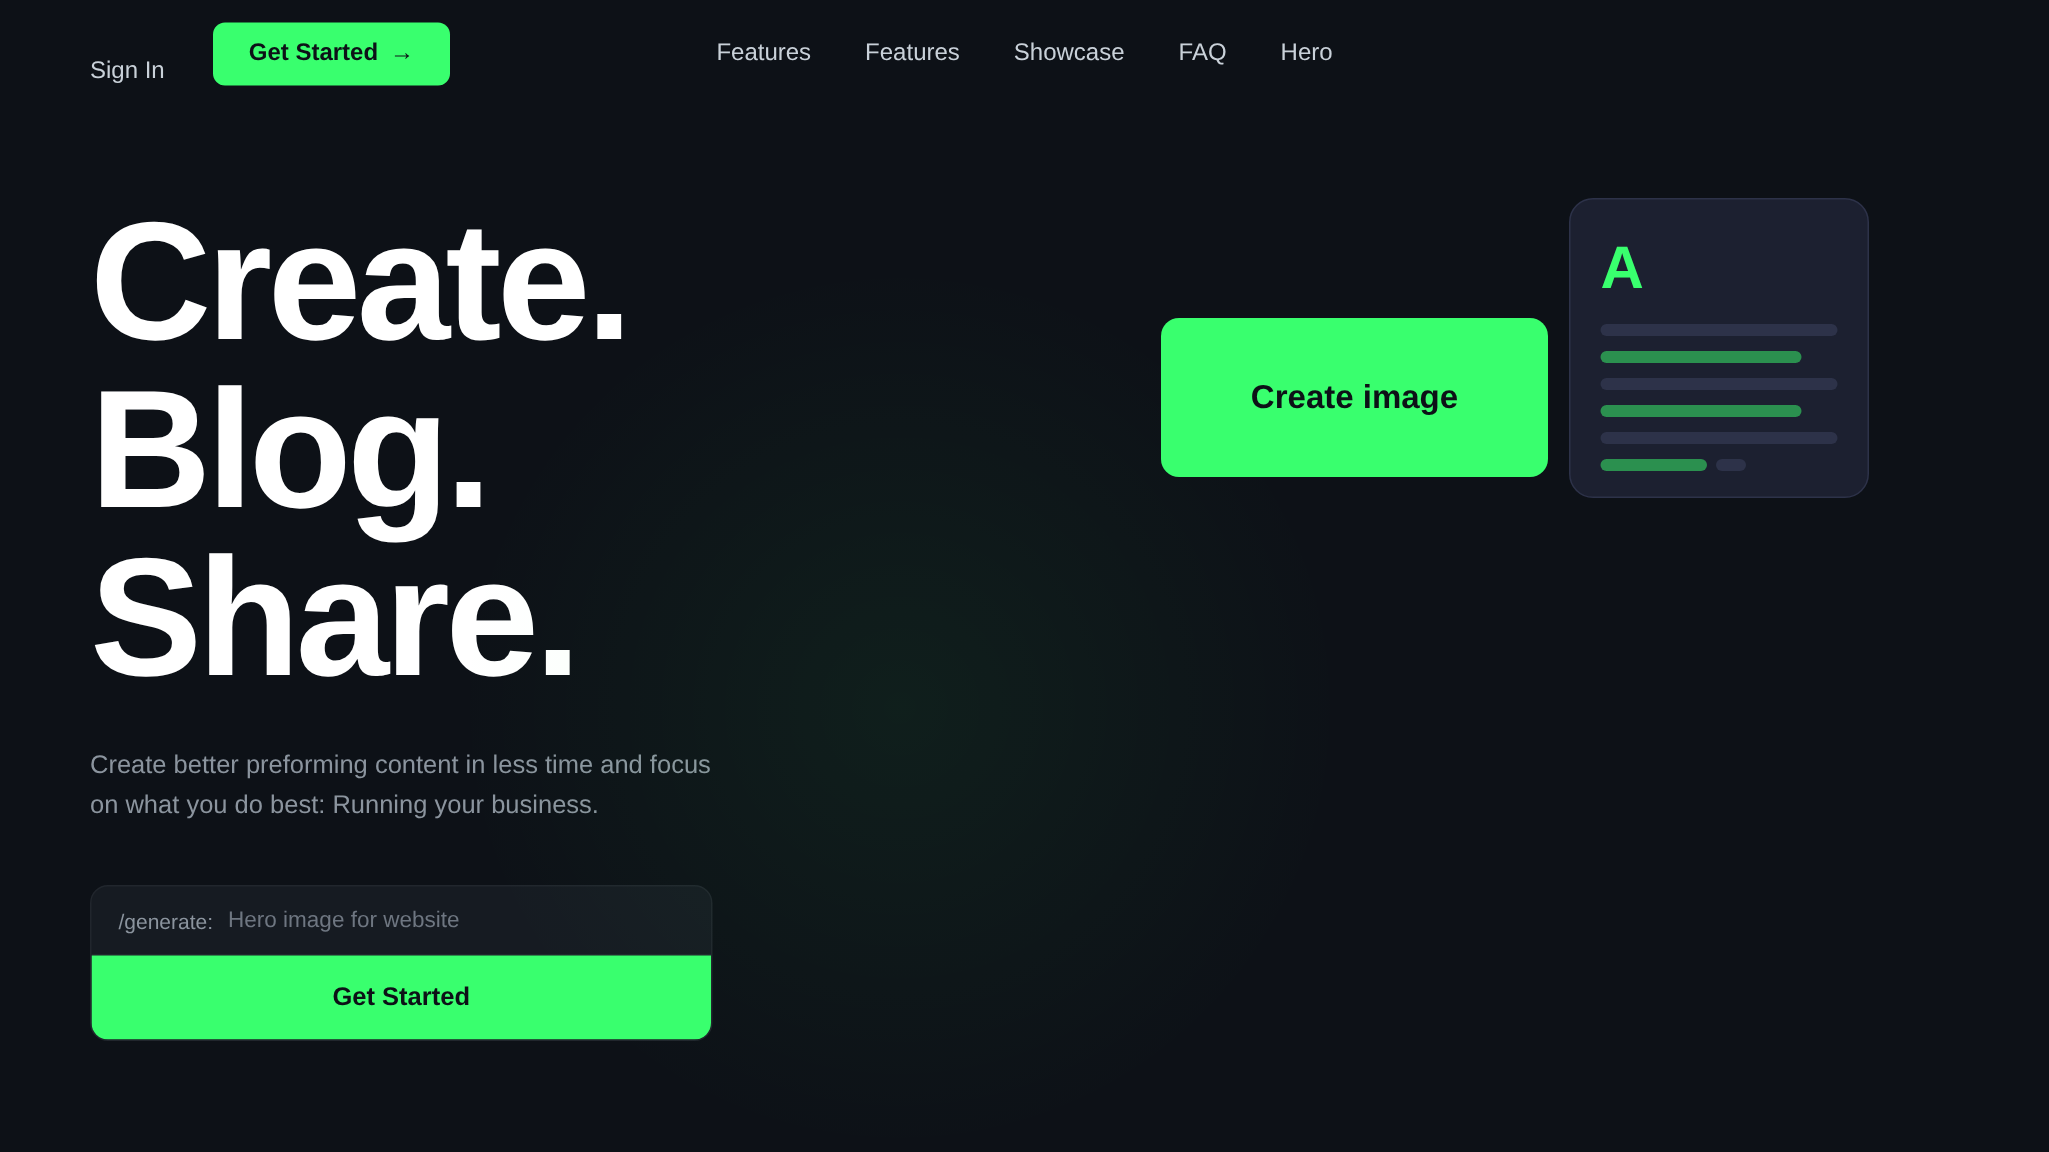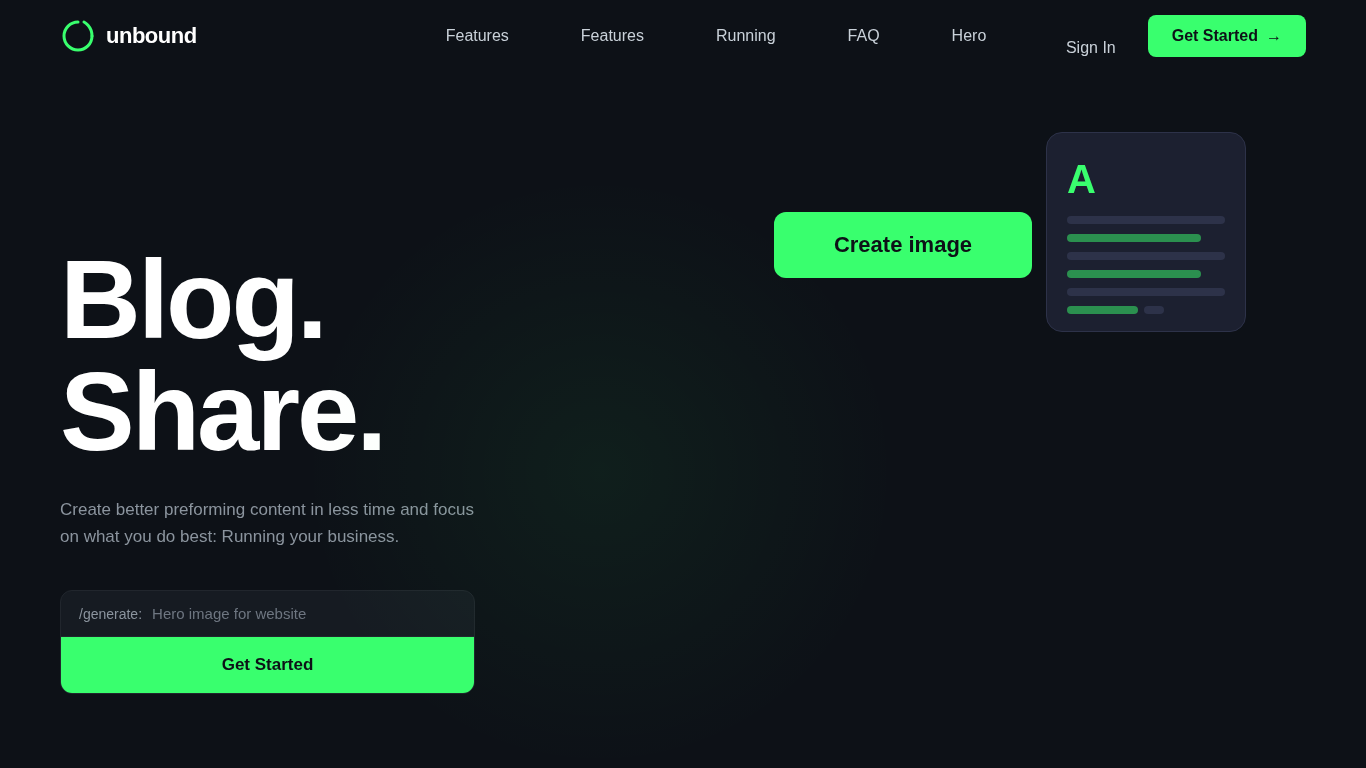--- a/index.html
+++ b/index.html
@@ -41,25 +41,24 @@
     .logo-text {
       color: #ffffff;
       font-size: 22px;
       font-weight: 600;
       letter-spacing: -0.5px;
     }
 
     .nav-links {
       display: flex;
       align-items: flex-start;
-      gap: 72px;
+      gap: 36px;
       position: absolute;
       left: 50%;
       transform: translateX(-50%);
-      margin-left: 33px;
     }
 
     .nav-link {
       color: #c9d1d9;
       font-size: 16px;
       text-decoration: none;
       cursor: pointer;
       transition: color 0.2s;
     }
 
@@ -174,21 +173,21 @@
       align-items: center;
       justify-content: flex-start;
       padding-top: 40px;
       position: relative;
     }
 
     .create-image-btn {
       background-color: #39ff6e;
       color: #0d1117;
       border: none;
-      padding: 20px 60px;
+      padding: 40px 60px;
       border-radius: 12px;
       font-size: 22px;
       font-weight: 700;
       cursor: pointer;
       margin-top: 60px;
       margin-right: 120px;
     }
 
     
     .doc-card {
@@ -245,52 +244,44 @@
       border-radius: 50%;
       top: 100px;
       left: 300px;
       pointer-events: none;
     }
   </style>
 </head>
 <body>
 
 <nav>
-  <div class="nav-logo">
-
-    <svg class="logo-icon" viewBox="0 0 36 36" fill="none" xmlns="http://www.w3.org/2000/svg">
-      <path d="M18 4C10.268 4 4 10.268 4 18C4 25.732 10.268 32 18 32C25.732 32 32 25.732 32 18" stroke="#39ff6e" stroke-width="3" stroke-linecap="round"></path>
-      <path d="M24 4C24 4 32 8 32 18" stroke="#39ff6e" stroke-width="3" stroke-linecap="round"></path>
-    </svg>
-    <span class="logo-text">unbound</span>
-  </div>
 
   <div class="nav-links">
     <a class="nav-link">Features</a>
     <a class="nav-link">Features</a>
-    <a class="nav-link">Running</a>
+    <a class="nav-link">Showcase</a>
     <a class="nav-link">FAQ</a>
     <a class="nav-link">Hero</a>
   </div>
 
   <div class="nav-right">
     <a class="sign-in-link">Sign In</a>
     <button class="get-started-btn">
       <span>Get Started</span>
       <span>→</span>
     </button>
   </div>
 </nav>
 
 <section class="hero">
   <div class="bg-blob"></div>
 
   <div class="hero-left">
     <h1 class="hero-headline">
-      <br>
+      <span>Create.</span><br>
       <span>Blog.</span><br>
       <span>Share.</span>
     </h1>
 
     <p class="hero-subtext">Create better preforming content in less time and focus on what you do best: Running your business.</p>
 
     <div class="input-container">
       <div class="input-row">
         <span class="input-prefix">/generate:</span>
         <input class="input-field" type="text" placeholder="Hero image for website" style="">

